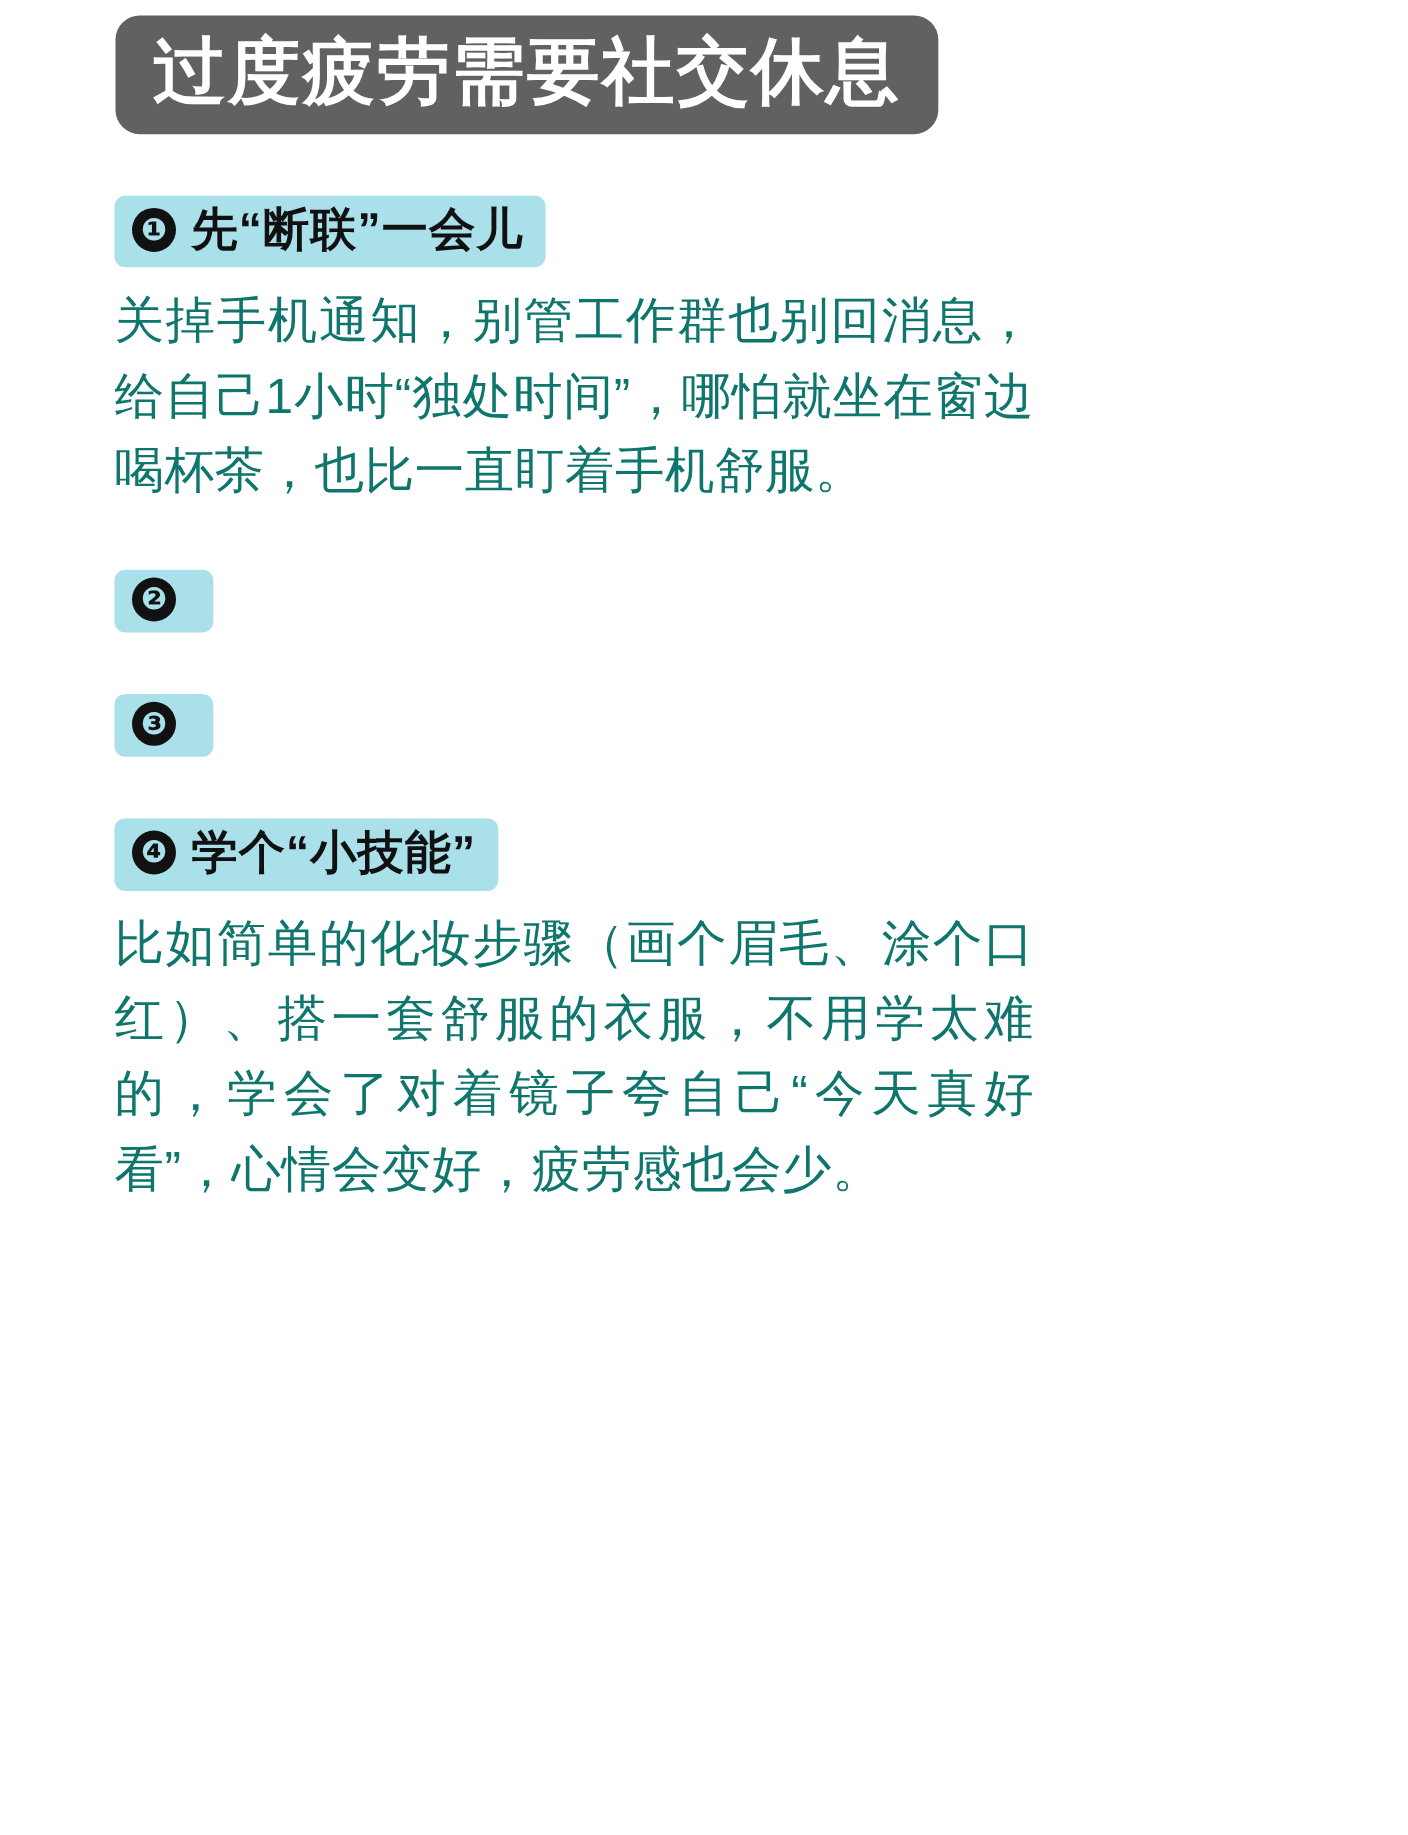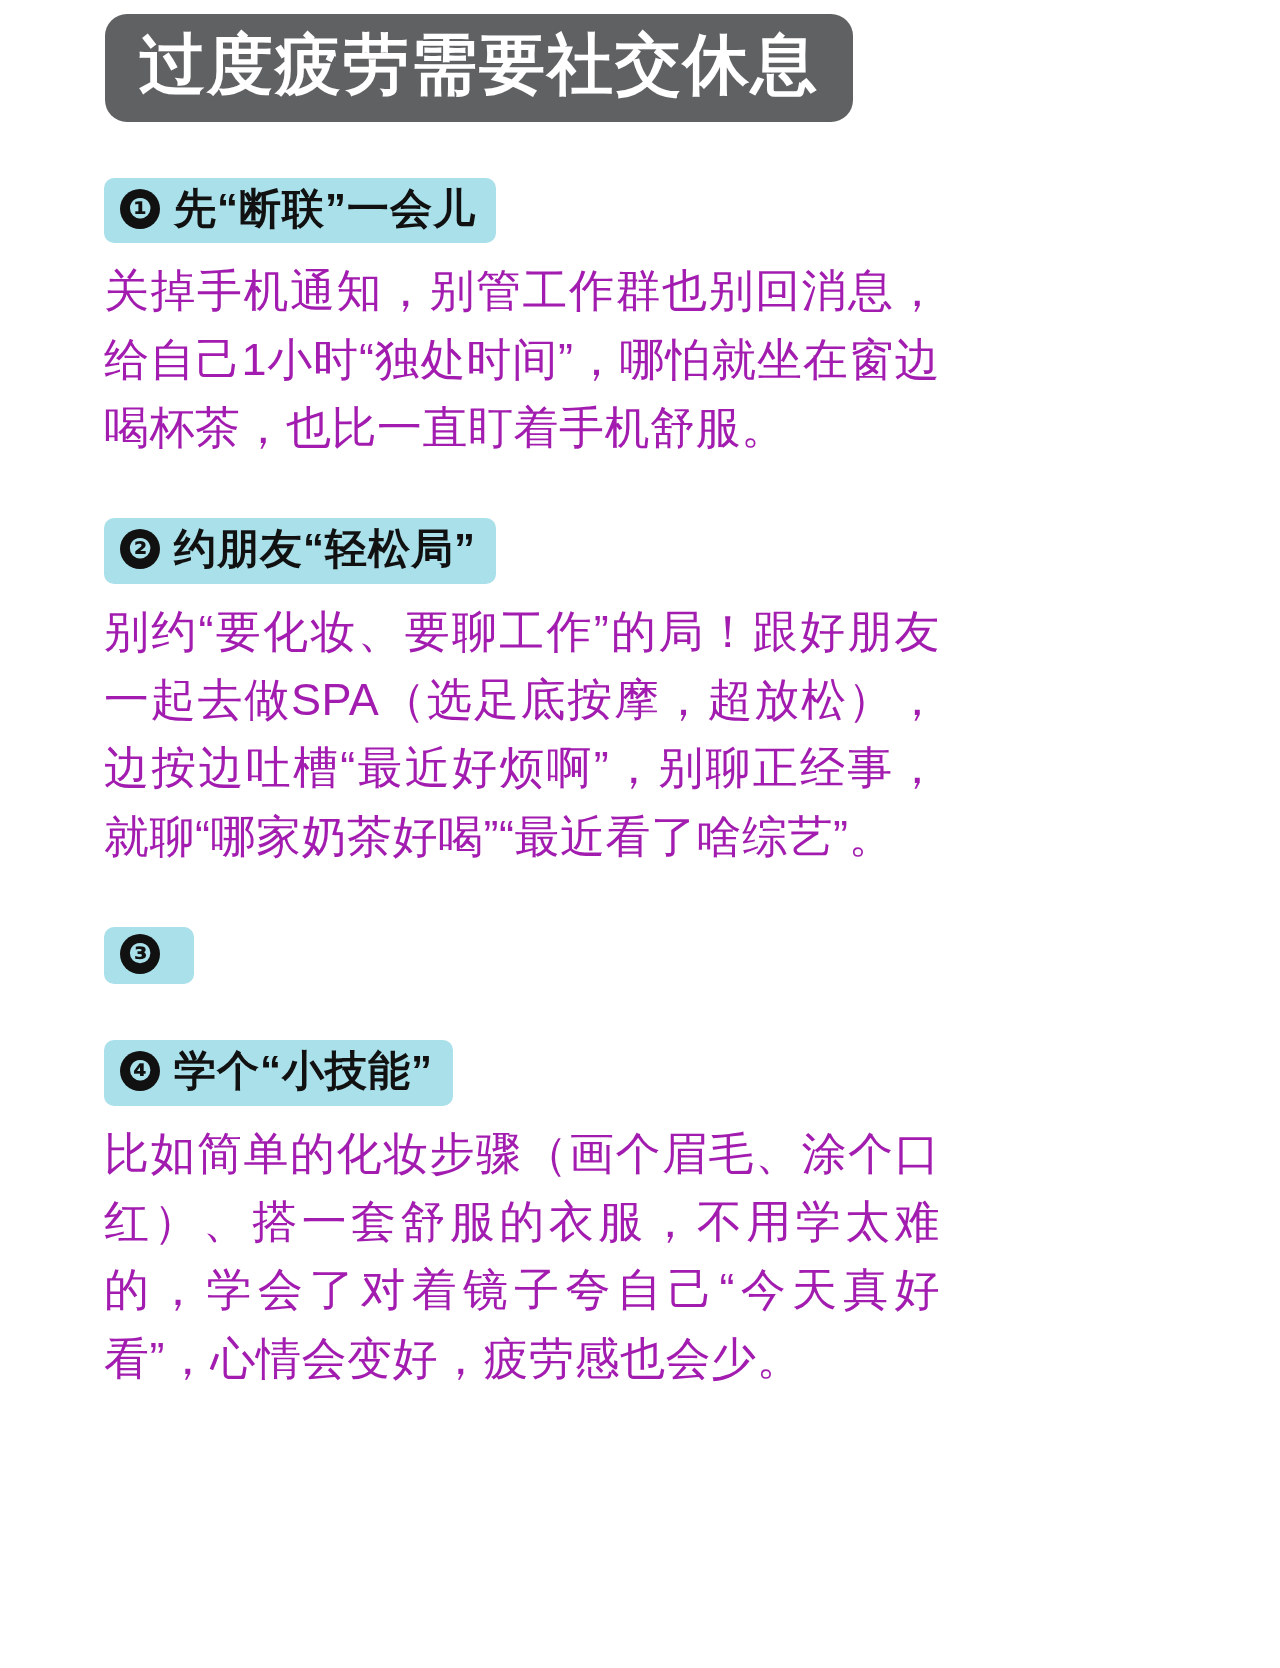--- a/index.html
+++ b/index.html
@@ -69,21 +69,21 @@
     flex: none;
   }
   .section-head .head-text {
     display: inline-block;
     letter-spacing: 1px;
   }
   .section-body {
     margin-top: 14px;
     font-size: 45px;
     line-height: 1.52;
-    color: #a21caf;
+    color: #0f766e;
     letter-spacing: 0.5px;
     text-align: justify;
     text-justify: inter-character;
     font-weight: 500;
   }
 </style>
 </head>
 <body>
 
 <div class="page">
@@ -94,23 +94,21 @@
     <div class="section-head">
       <span class="badge">❶</span>
       <span class="head-text">先“断联”一会儿</span>
     </div>
     <div class="section-body">关掉手机通知，别管工作群也别回消息，给自己1小时“独处时间”，哪怕就坐在窗边喝杯茶，也比一直盯着手机舒服。</div>
   </div>
 
   <div class="section">
     <div class="section-head">
       <span class="badge">❷</span>
-      <span class="head-text">约朋友“轻松局”</span>
     </div>
-    <div class="section-body">别约“要化妆、要聊工作”的局！跟好朋友一起去做SPA（选足底按摩，超放松），边按边吐槽“最近好烦啊”，别聊正经事，就聊“哪家奶茶好喝”“最近看了啥综艺”。</div>
   </div>
 
   <div class="section">
     <div class="section-head">
       <span class="badge">❸</span>
     </div>
   </div>
 
   <div class="section">
     <div class="section-head">

